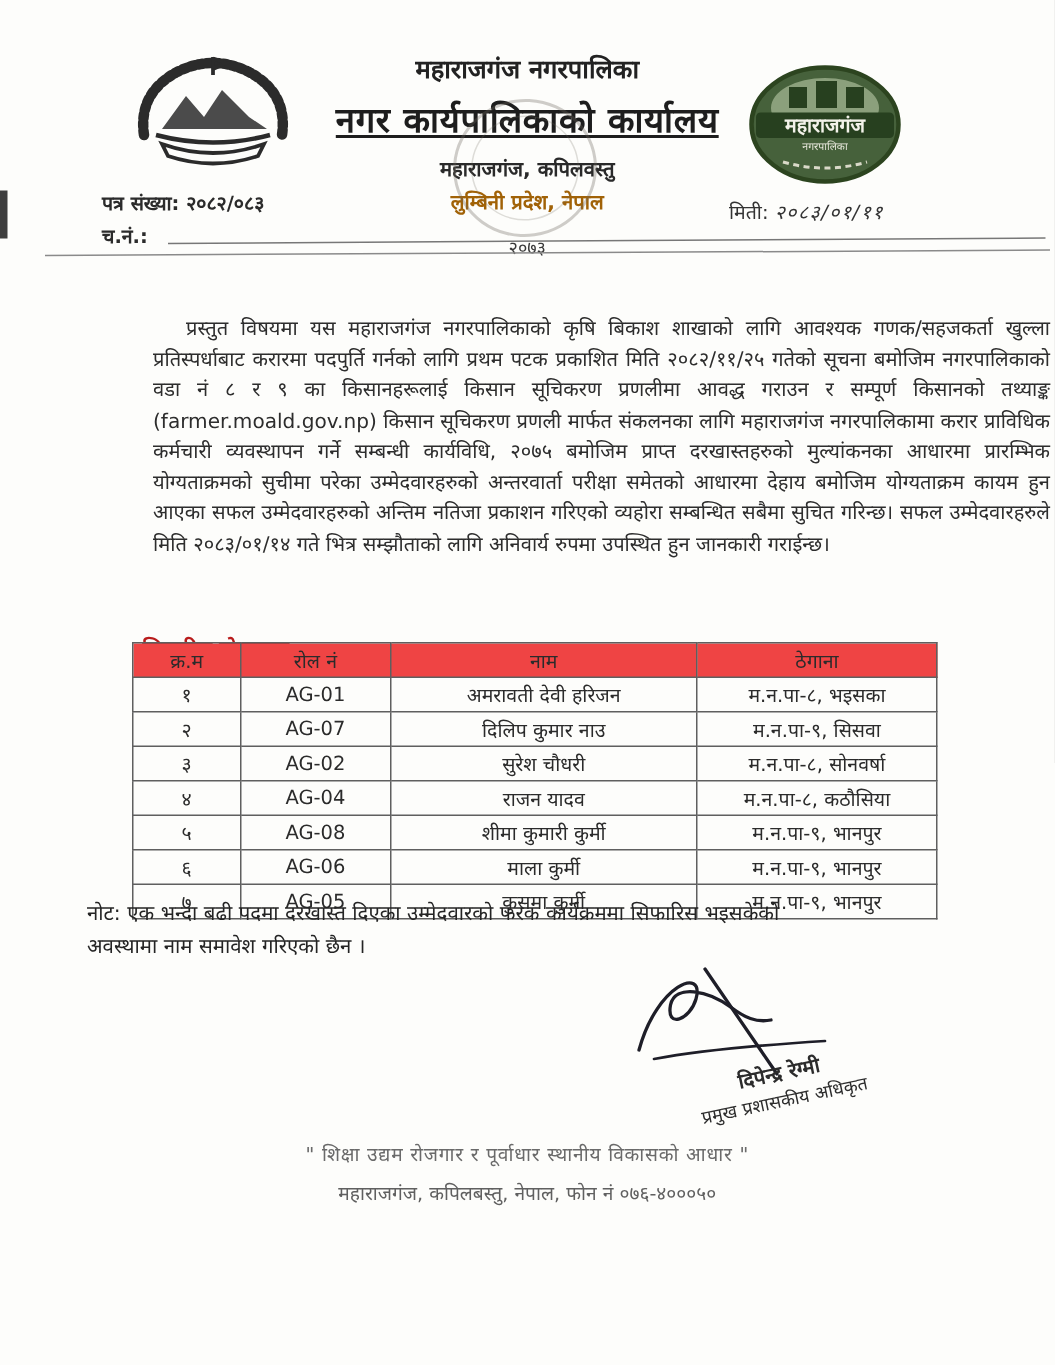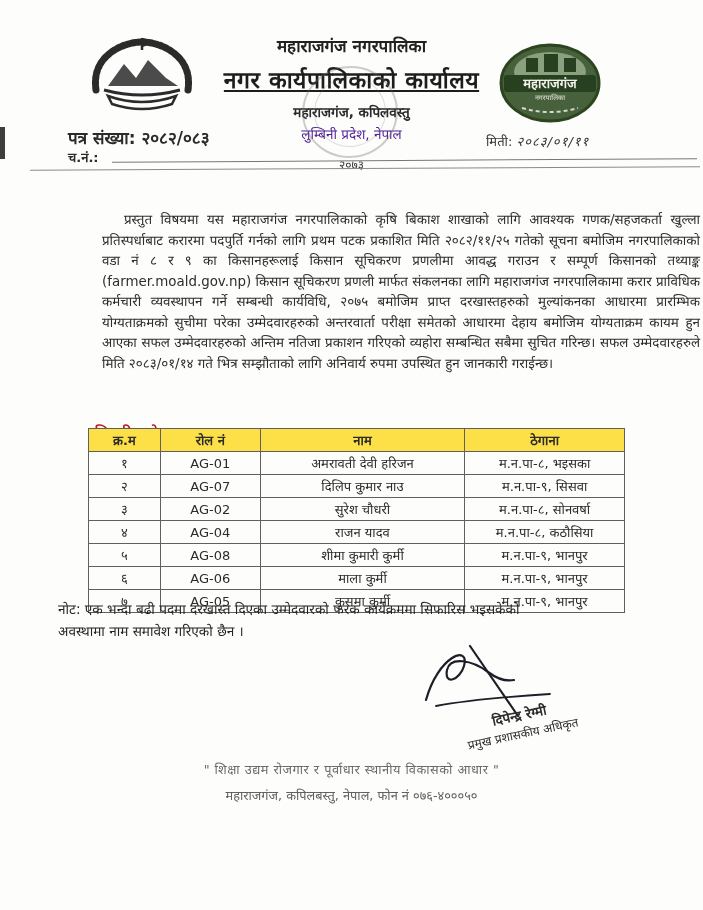--- a/index.html
+++ b/index.html
@@ -15,48 +15,48 @@
   }
   .scan-mark { position: absolute; left: 0; top: 127px; width: 5px; height: 32px; background: #1c1c1c; opacity: .85; }
 
   
   .emblem { position: absolute; left: 86px; top: 36px; }
   .seal { position: absolute; left: 498px; top: 42px; }
   .head-center { position: absolute; left: 50%; top: 34px; transform: translateX(-50%); width: 420px; text-align: center; }
   .h-muni { font-size: 17px; font-weight: bold; color: #222; }
   .h-office { font-size: 23px; font-weight: bold; color: #1d1d1d; margin-top: 6px; letter-spacing: .5px; text-decoration: underline; }
   .h-addr1 { font-size: 13.5px; font-weight: bold; margin-top: 8px; color: #2a2a2a; }
-  .h-addr2 { font-size: 13.5px; font-weight: normal; margin-top: 4px; color: #4c1d95; }
+  .h-addr2 { font-size: 13.5px; font-weight: bold; margin-top: 4px; color: #a16207; }
   .h-year { font-size: 12px; margin-top: 13px; color: #3a3a3a; }
   .stamp-wm { position: absolute; left: 302px; top: 66px; width: 96px; height: 92px; border: 2px solid rgba(110,104,92,.32); border-radius: 50%; transform: rotate(-8deg); }
   .stamp-wm::after { content:""; position:absolute; left:10px; top:9px; right:10px; bottom:9px; border:1px solid rgba(110,104,92,.22); border-radius:50%; }
 
   
-  .meta-letter { position: absolute; left: 68px; top: 126px; font-size: 17px; font-weight: bold; color: #2b2b2b; }
+  .meta-letter { position: absolute; left: 68px; top: 126px; font-size: 13px; font-weight: bold; color: #2b2b2b; }
   .meta-chalani { position: absolute; left: 68px; top: 148px; font-size: 13px; font-weight: bold; color: #2b2b2b; }
   .meta-date { position: absolute; left: 486px; top: 132px; font-size: 13px; color: #333; }
   .meta-date .val { font-style: italic; letter-spacing: 1px; }
   .rule-a { position: absolute; left: 112px; top: 160px; width: 585px; border-top: 1.5px solid #777; transform: rotate(-.35deg); }
   .rule-b { position: absolute; left: 30px; top: 168px; width: 670px; border-top: 1.5px solid #8a8a8a; transform: rotate(-.3deg); }
 
   
   .subject { position: absolute; top: 178px; left: 0; width: 100%; text-align: center; }
   .subject span { font-size: 14.5px; font-weight: bold; color: #222; border-bottom: 1.5px solid #333; padding-bottom: 2px; }
 
   
   .body-text {
     position: absolute; left: 57px; top: 210px; width: 598px;
     font-size: 13.4px; line-height: 20.5px; text-align: justify; text-indent: 22px; color: #2d2d2d; margin-left: 45px;
   }
 
   
   .tbl-title { position: absolute; left: 95px; top: 422px; font-size: 14px; font-weight: bold; text-decoration: underline; color: #b91c1c; }
   table.roster { position: absolute; left: 88px; top: 428px; width: 537px; border-collapse: collapse; font-size: 13px; color: #2b2b2b; }
   table.roster th, table.roster td { border: 1.4px solid #5f5f5f; padding: 2px 4px; text-align: center; height: 22px; }
-  table.roster th { background: #fde047; font-weight: bold; }
+  table.roster th { background: #ef4444; font-weight: normal; }
   table.roster col.c-sn { width: 72px; }
   table.roster col.c-roll { width: 100px; }
   table.roster col.c-name { width: 205px; }
   table.roster col.c-addr { width: 160px; }
 
   
   .note { position: absolute; left: 58px; top: 598px; width: 478px; font-size: 13.6px; line-height: 22px; color: #242424; }
 
   
   .sig { position: absolute; left: 390px; top: 642px; width: 290px; }

